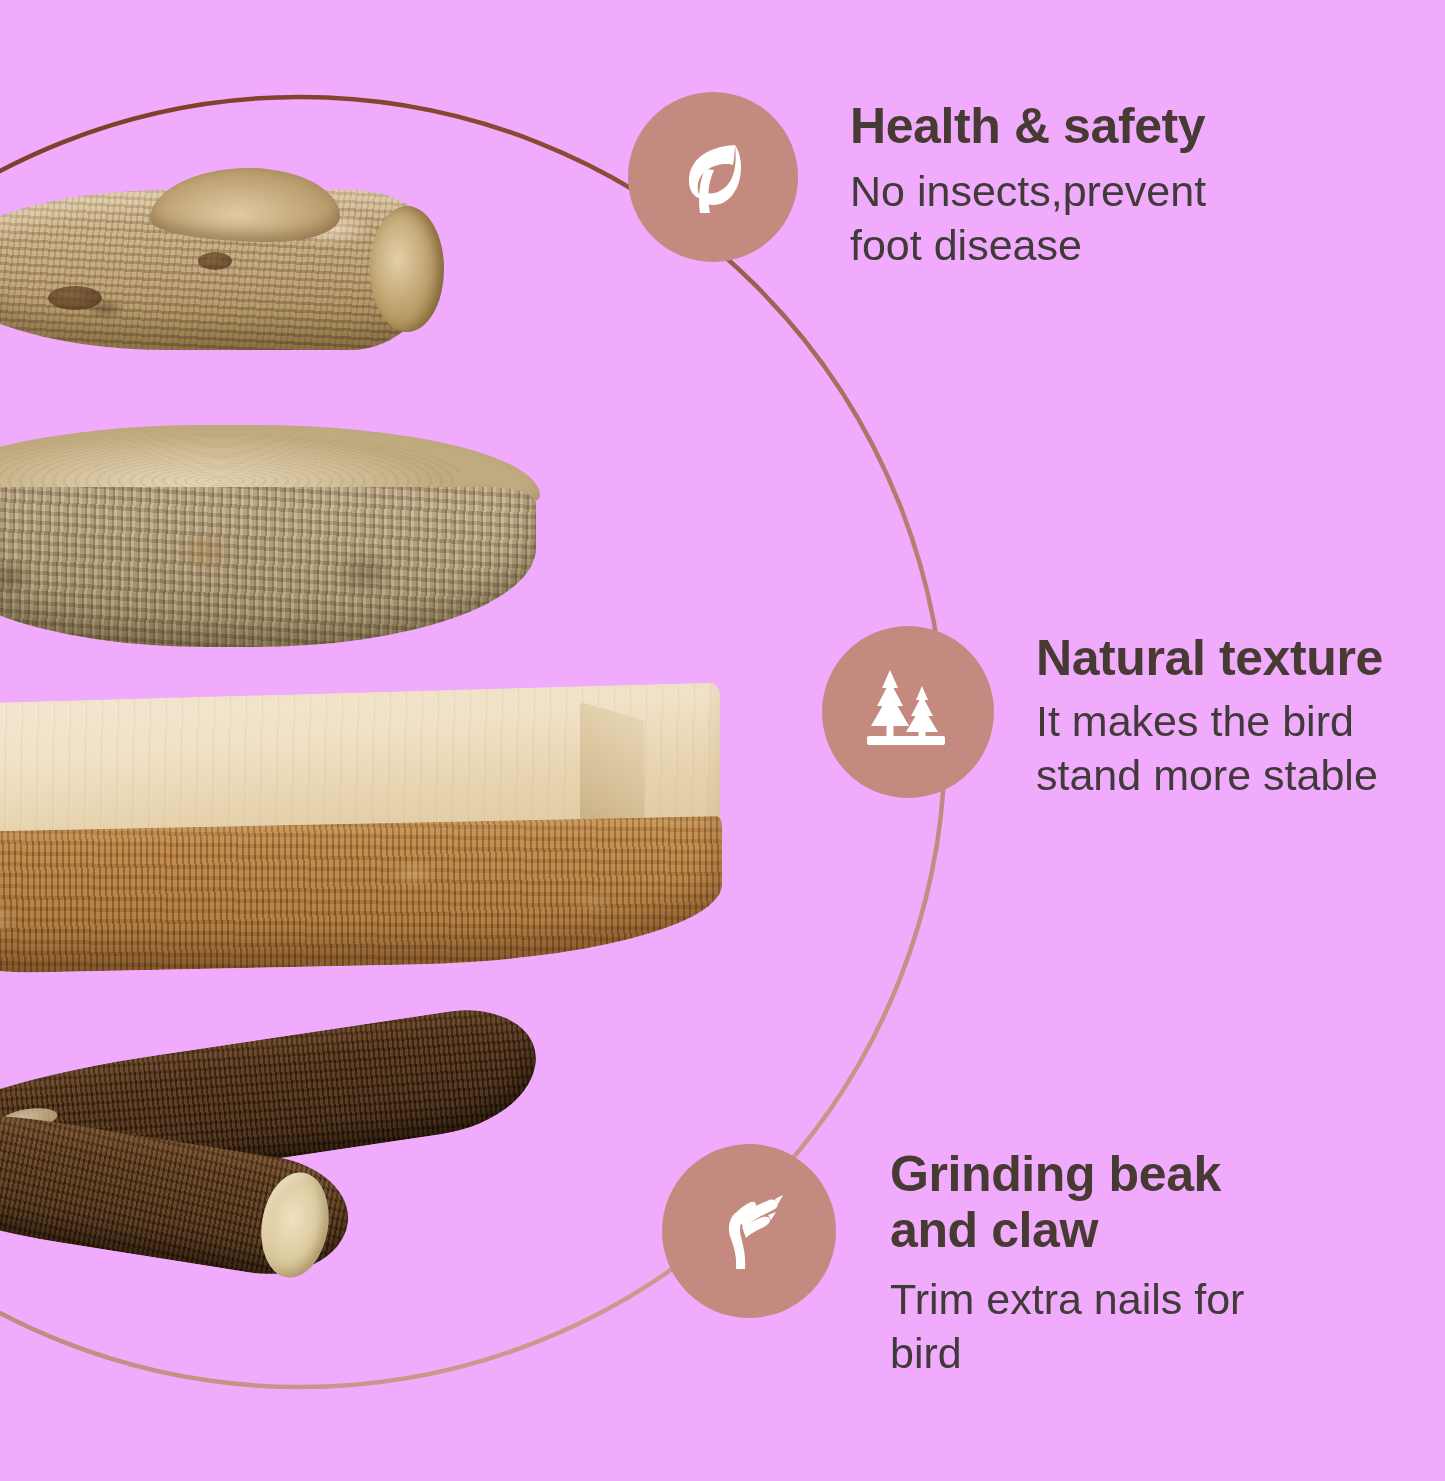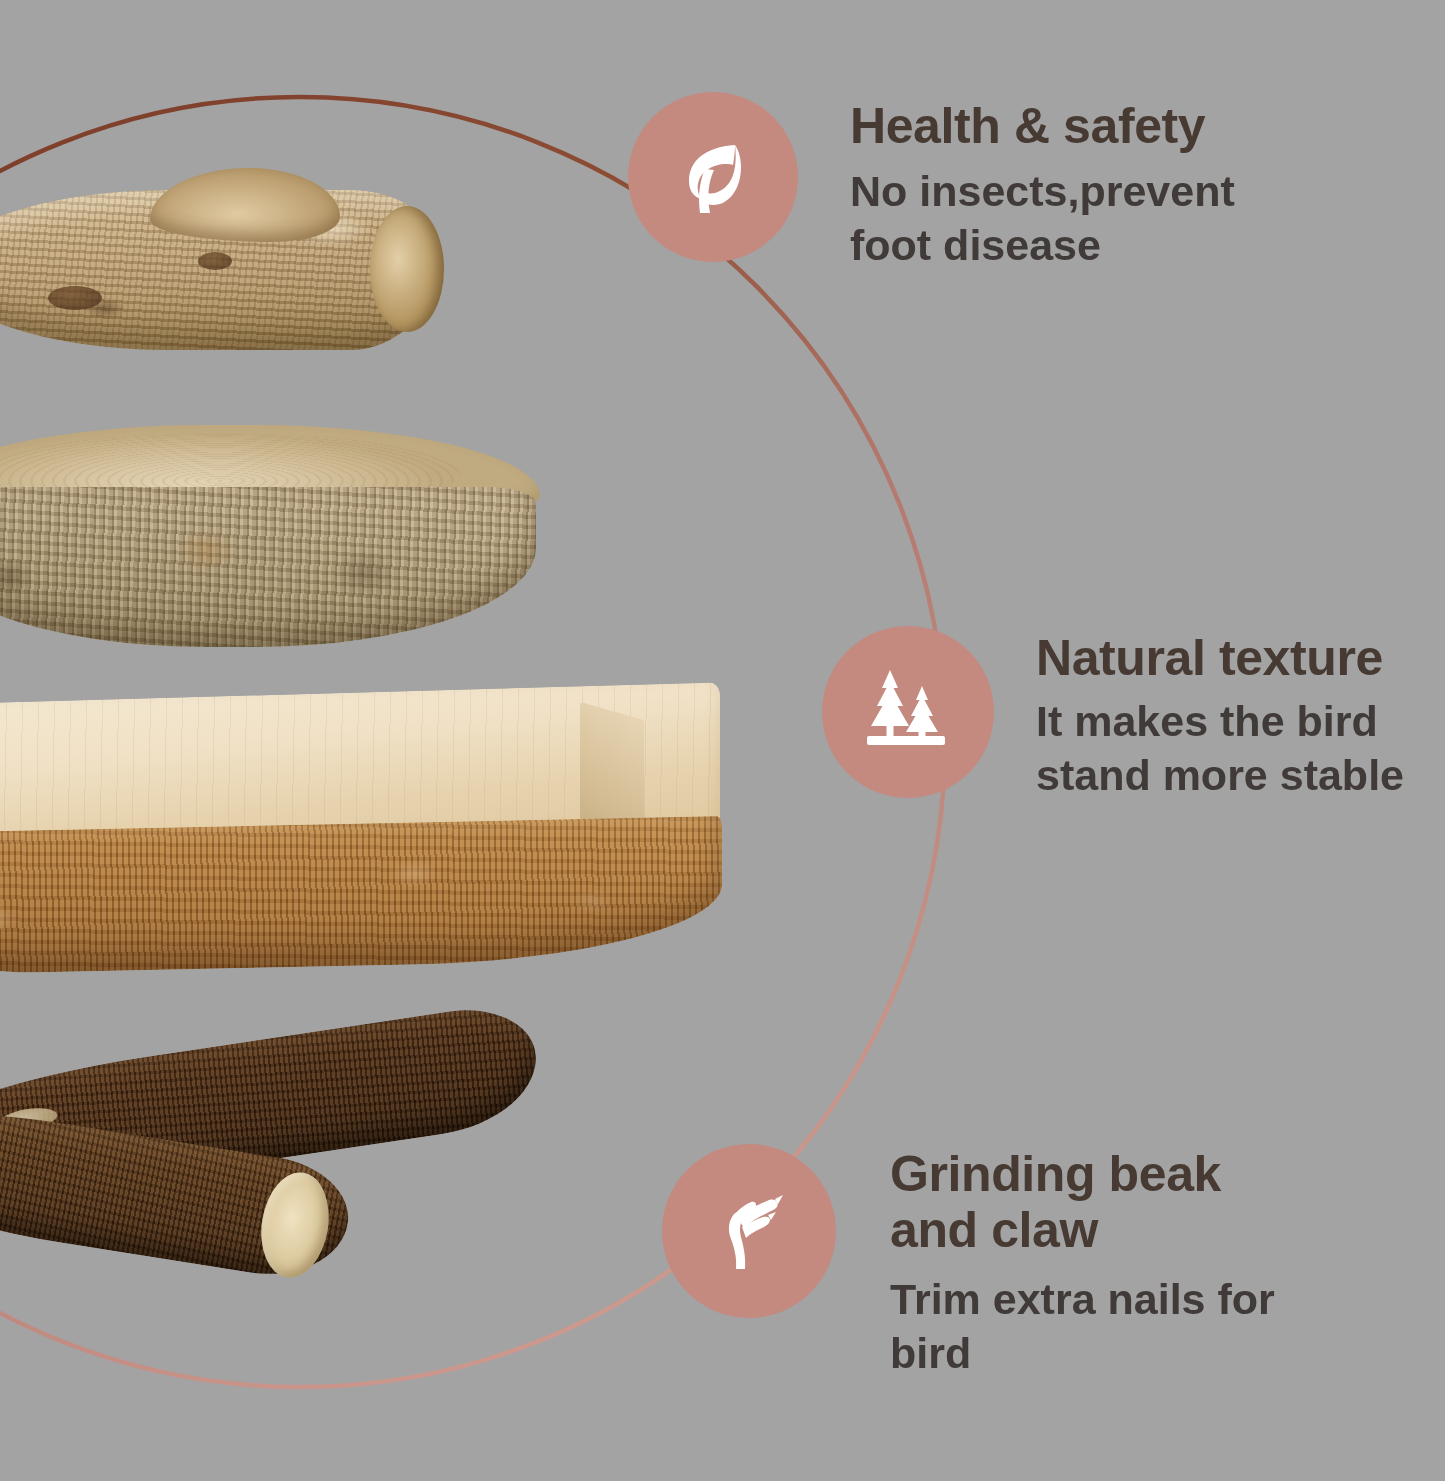--- a/index.html
+++ b/index.html
@@ -4,21 +4,21 @@
 <style>
   * { margin:0; padding:0; box-sizing:border-box; }
   html,body { width:1445px; height:1481px; }
   body {
     background:#ffffff;
     font-family:"Liberation Sans", sans-serif;
     overflow:hidden;
     position:relative;
   }
 
-  #stage { position:absolute; inset:0; width:1445px; height:1481px; overflow:hidden; background:#a3a3a3; }
+  #stage { position:absolute; inset:0; width:1445px; height:1481px; overflow:hidden; background:#f0abfc; }
 
   
   #arc-layer { position:absolute; inset:0; width:1445px; height:1481px; pointer-events:none; }
 
   
   .photos { position:absolute; left:0; top:0; width:760px; height:1481px; }
 
   .prod { position:absolute; }
 
   
@@ -176,21 +176,21 @@
     color:#463a33;
     letter-spacing:-0.4px;
     line-height:1.12;
     white-space:nowrap;
   }
   .ftitle.wrap { white-space:normal; }
 
   .fsub {
     color:#403a38;
     line-height:1.26;
-    font-weight:700;
+    font-weight:400;
   }
 
   
   #feature-health { left:628px; top:92px; }
   #feature-health .badge { width:170px; height:170px; }
   #feature-health .ftext { margin-left:52px; margin-top:6px; }
   #feature-health .ftitle { font-size:50px; }
   #feature-health .fsub { font-size:43px; margin-top:10px; max-width:430px; }
 
   

